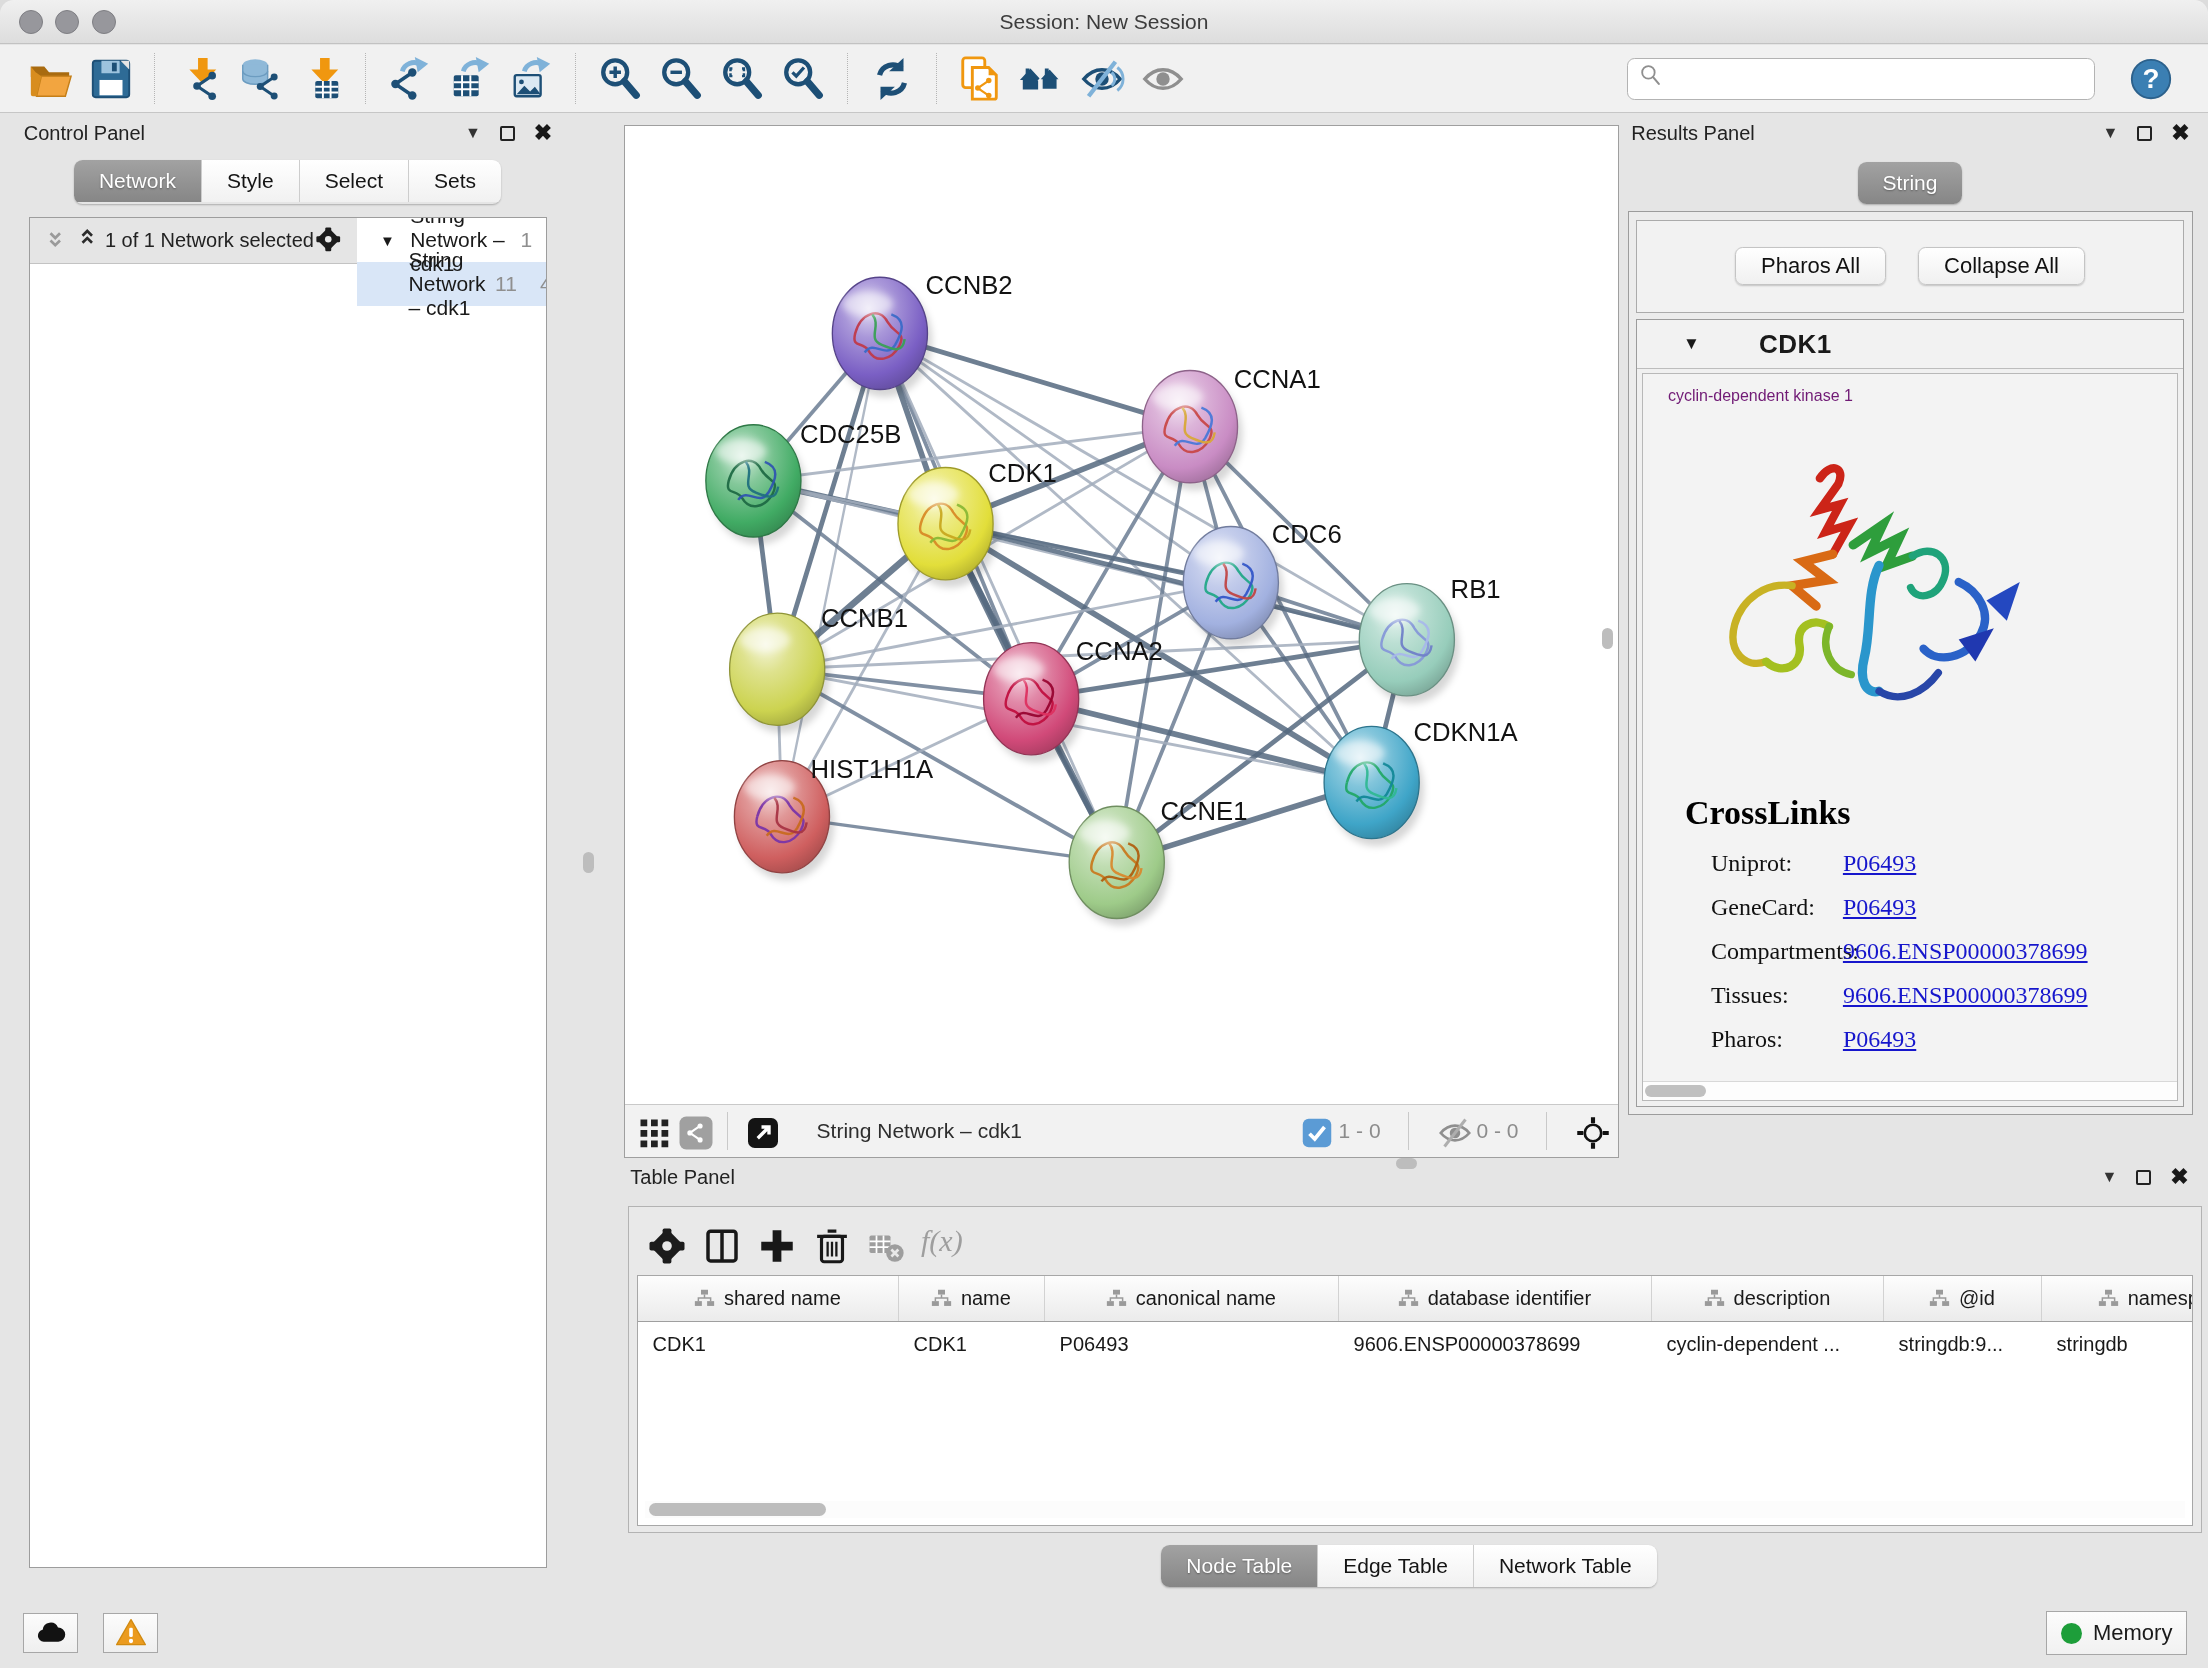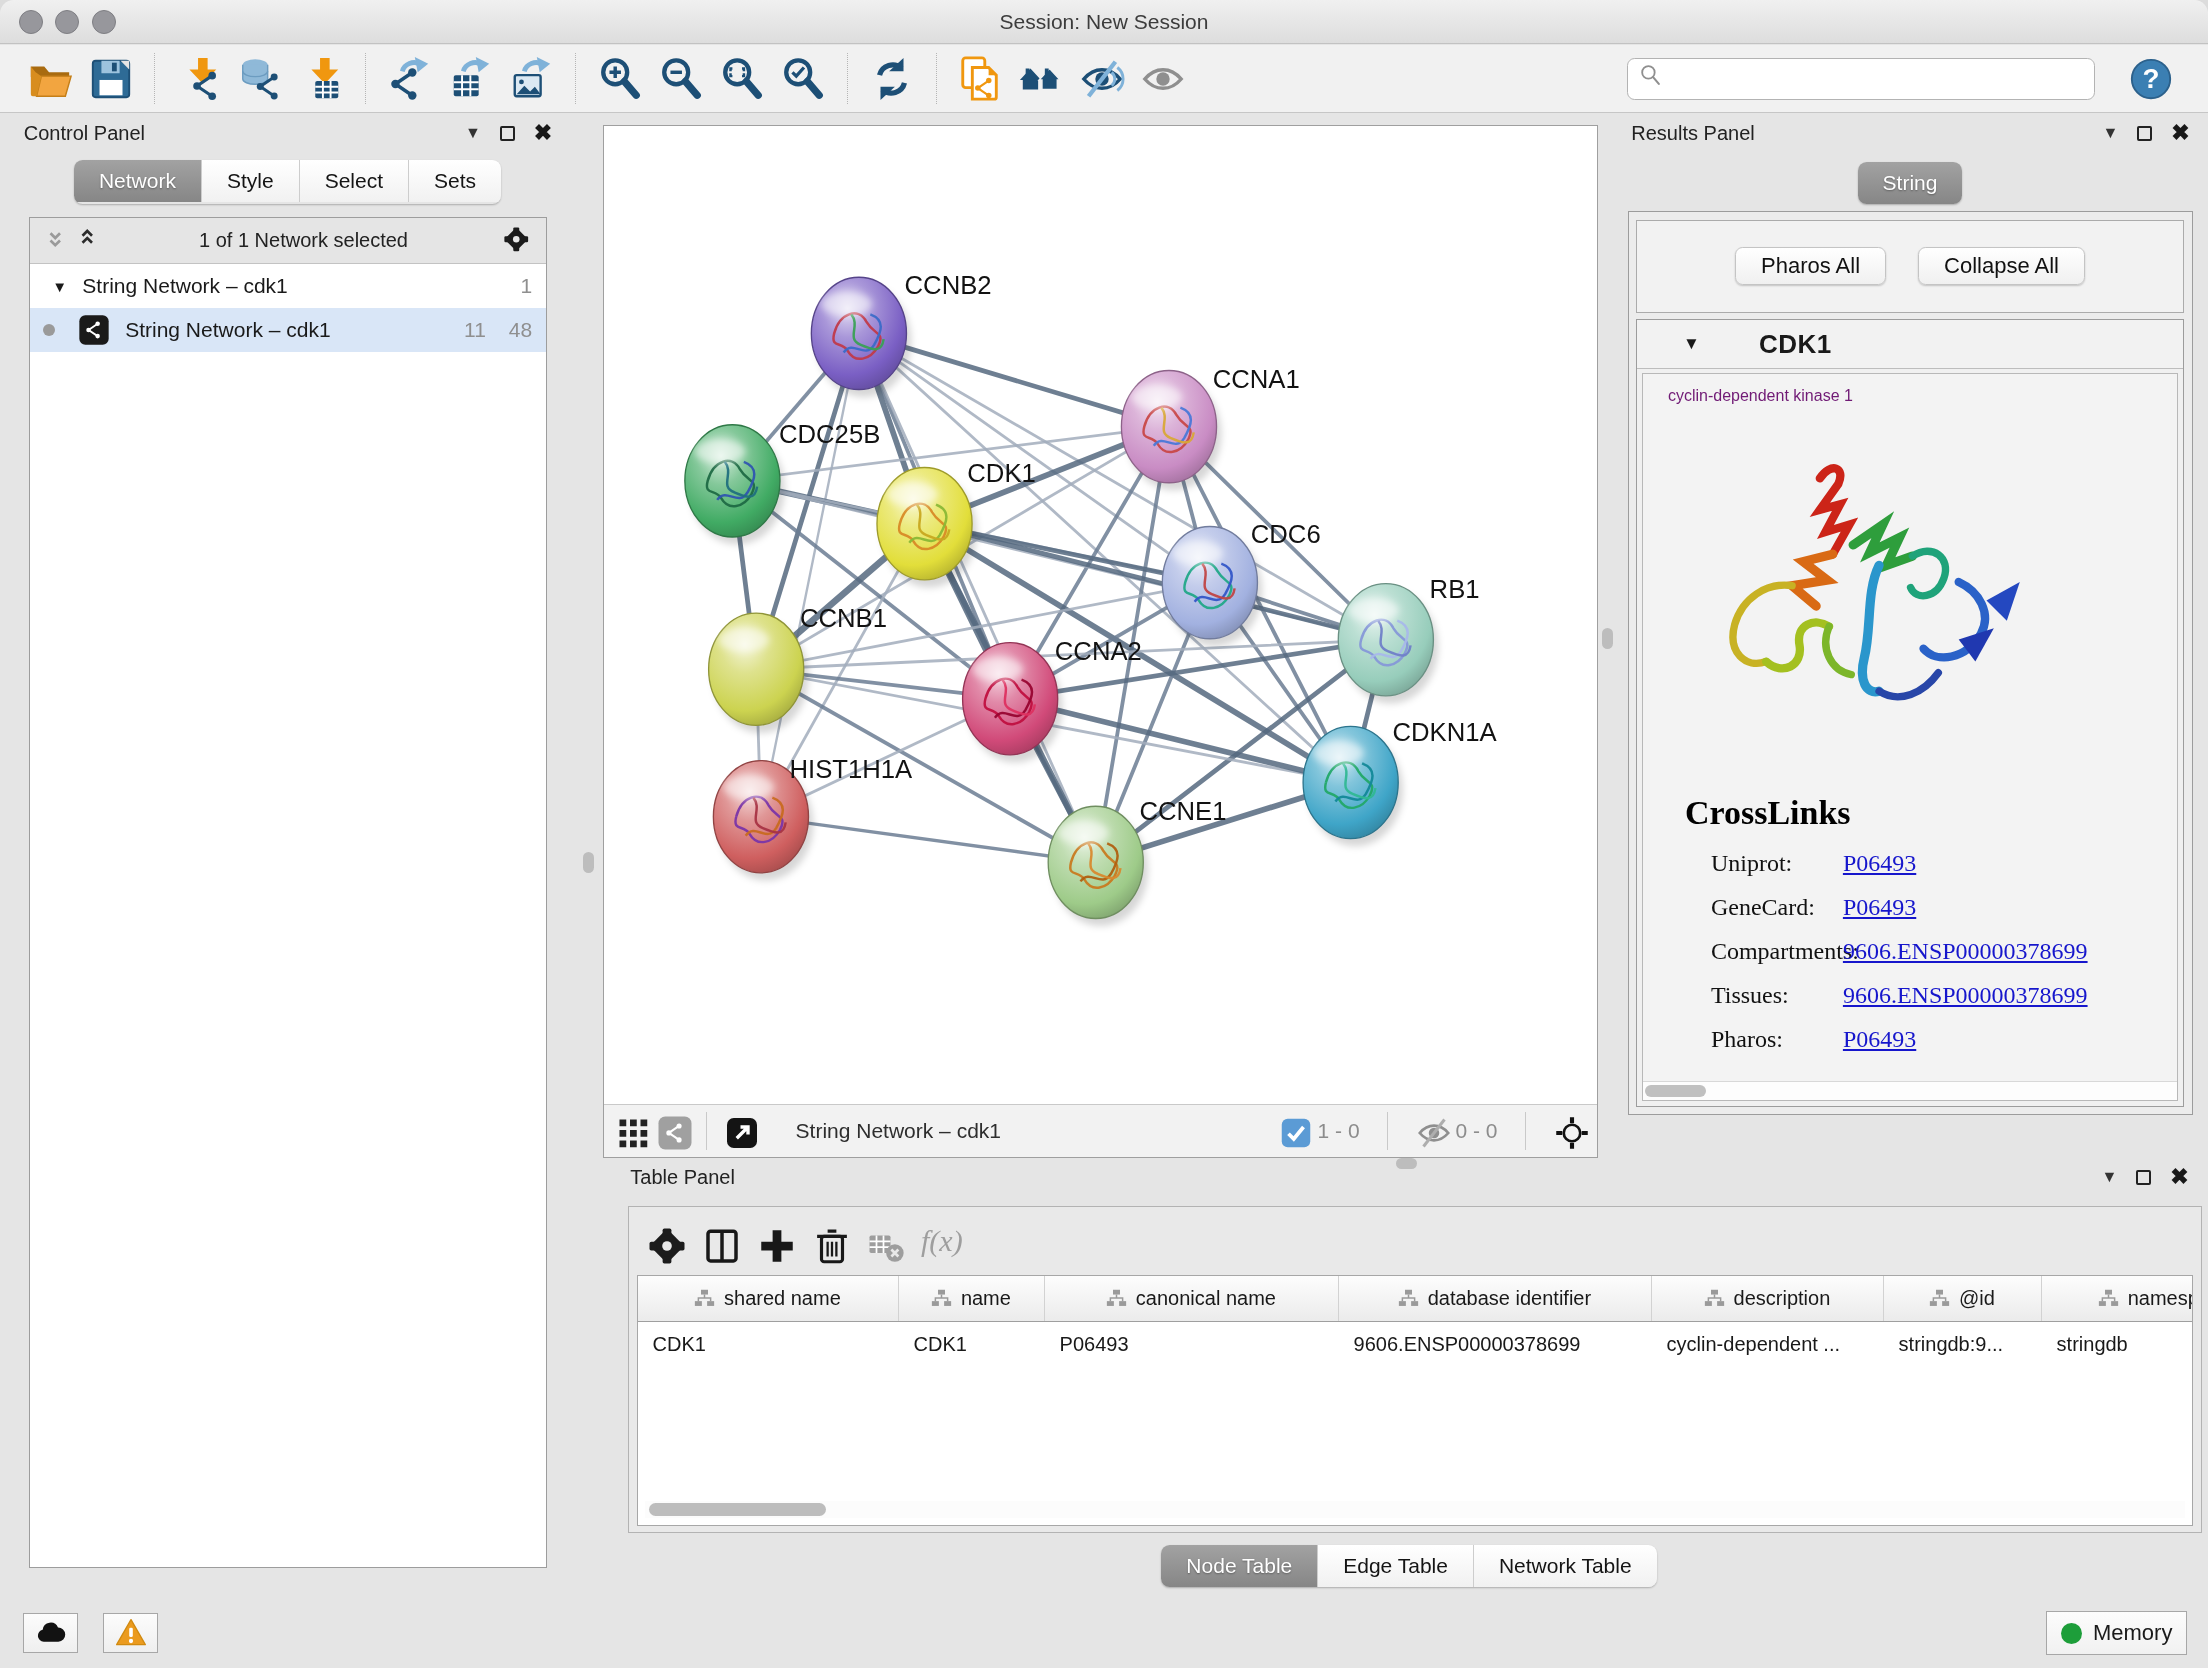--- a/index.html
+++ b/index.html
@@ -31,35 +31,35 @@
   .p-icons .cls{font-size:22px;font-weight:bold;color:#181818;line-height:1}
 
   .tabgroup{display:inline-flex;border-radius:8.6px;overflow:hidden;box-shadow:0 1px 1.9px rgba(0,0,0,.25)}
   .tab{height:42px;line-height:42px;padding:0 25px;font-size:21px;background:linear-gradient(#ffffff,#f1f1f1);color:#141414;border-right:1px solid #cdcdcd;cursor:default}
   .tab:last-child{border-right:none}
   .tab.sel{background:linear-gradient(#a2a2a2,#868686);color:#fff;text-shadow:0 1px 1.9px rgba(0,0,0,.35)}
 
   
   .control-panel{position:absolute;left:9.5px;top:122px;width:556px;height:1448px}
   .cp-tabs{position:absolute;left:0;right:0;top:38px;height:44px;display:flex;justify-content:center}
-  .cp-box{position:absolute;left:19px;right:19px;top:95px;bottom:1.9px;border:1px solid #9d9d9d;background:#fff;display:flex;flex-direction:column}
+  .cp-box{position:absolute;left:19px;right:19px;top:95px;bottom:1.9px;border:1px solid #9d9d9d;background:#fff;display:flex;flex-direction:row}
   .cp-bar{height:46px;background:#e5e5e5;border-bottom:1px solid #c3c3c3;display:flex;align-items:center;padding:0 11.4px;font-size:20px;color:#222}
   .cp-bar svg{width:28.5px;height:28.5px}
   .cp-bar .lbl{flex:1;text-align:center}
   .cp-list{flex:1;background:#fff;overflow:hidden}
   .cp-row{height:44px;display:flex;align-items:center;padding:0 13.3px;font-size:21px;gap:9.5px}
   .cp-row .tri{font-size:15px;margin:0 5.7px 0 9.5px}
   .cp-row .cnt{margin-left:auto;color:#8f8f8f}
   .cp-row.sel{background:#d9e6f7}
   .cp-row .bullet{width:12.4px;height:12.4px;border-radius:50%;background:#9a9a9a;margin-right:13.3px}
   .cp-row .nicon{width:28.5px;height:28.5px;margin-right:5.7px}
   .cp-row .nums{margin-left:auto;display:flex;gap:23px;color:#8f8f8f}
 
   
-  .network-panel{position:absolute;left:603px;top:125px;width:995px;height:1033px;border:1px solid #9f9f9f;background:#fff;display:flex;flex-direction:column}
+  .network-panel{position:absolute;left:624px;top:125px;width:995px;height:1033px;border:1px solid #9f9f9f;background:#fff;display:flex;flex-direction:column}
   .net-canvas{flex:1;position:relative;background:#fff}
   .net-canvas svg{position:absolute;inset:0;width:100%;height:100%}
   .net-bar{height:53px;background:#f2f2f2;border-top:1px solid #c9c9c9;display:flex;align-items:center;padding:0 11.4px;gap:9.5px}
   .net-bar svg{width:36px;height:36px}
   .nb-sep{width:0;height:38px;border-left:1px solid #c9c9c9;margin:0 7.6px}
   .nb-title{font-size:21px;color:#2e2e2e;margin-left:30px}
   .nb-count{display:flex;align-items:center;gap:7.6px;color:#8c8c8c;font-size:21px}
   .nb-right{margin-left:auto;display:flex;align-items:center;gap:20px}
 
   

